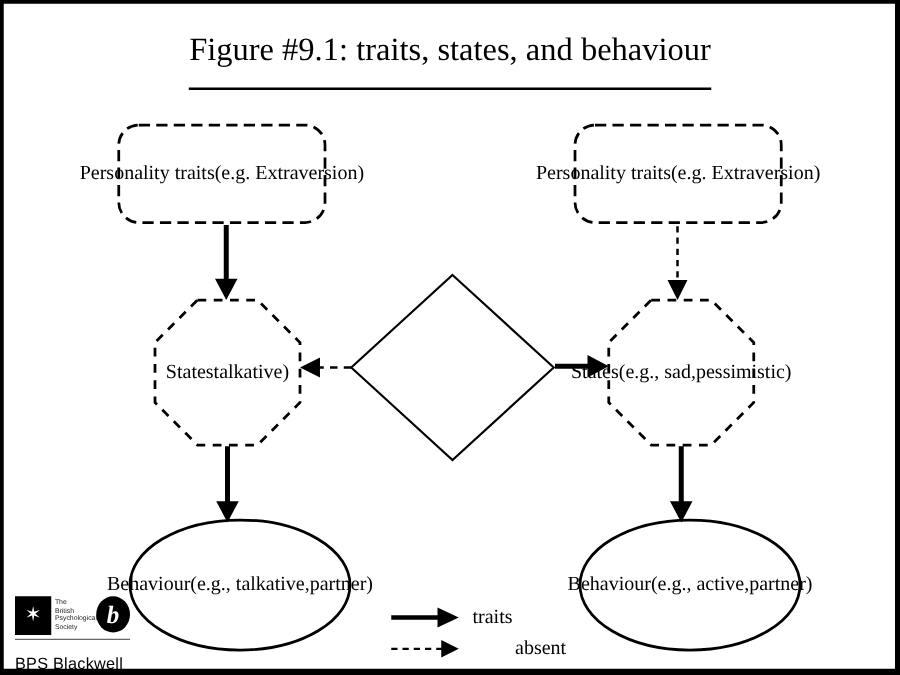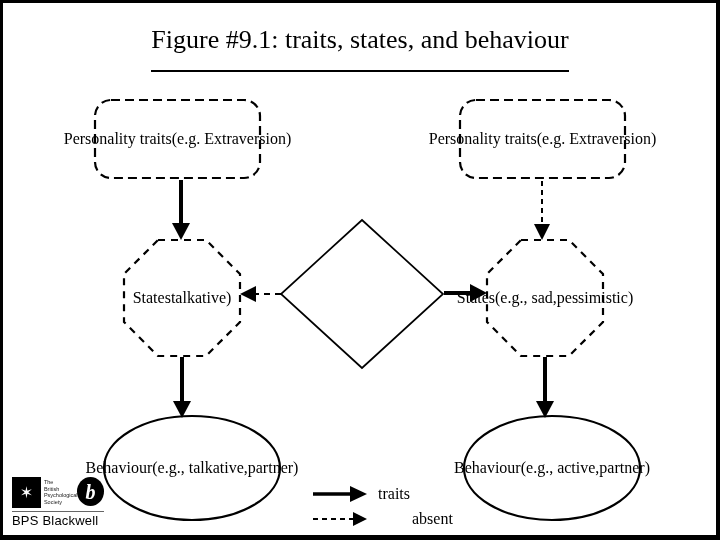--- a/index.html
+++ b/index.html
@@ -42,21 +42,21 @@
     margin-left:3px; width:32px;
     font:5.5px/6.5px "Liberation Sans", sans-serif; color:#222;
     padding-top:2px;
   }
   .bcircle {
     margin-left:1px; width:29px; height:29px; border-radius:50%;
     background:#000; color:#fff; display:flex; align-items:center; justify-content:center;
     font:italic bold 20px/20px "Liberation Serif", serif;
   }
   .brand {
-    margin-top:3px; border-top:1px solid #666; padding-top:2px;
+    margin-top:3px; border-top:1px solid #666; padding-top:12px;
     font:13px/14px "Liberation Sans", sans-serif; letter-spacing:.2px;
     white-space:nowrap;
   }
 </style>
 </head>
 <body>
 
 <div id="stage">
   <div id="paper"></div>
 

